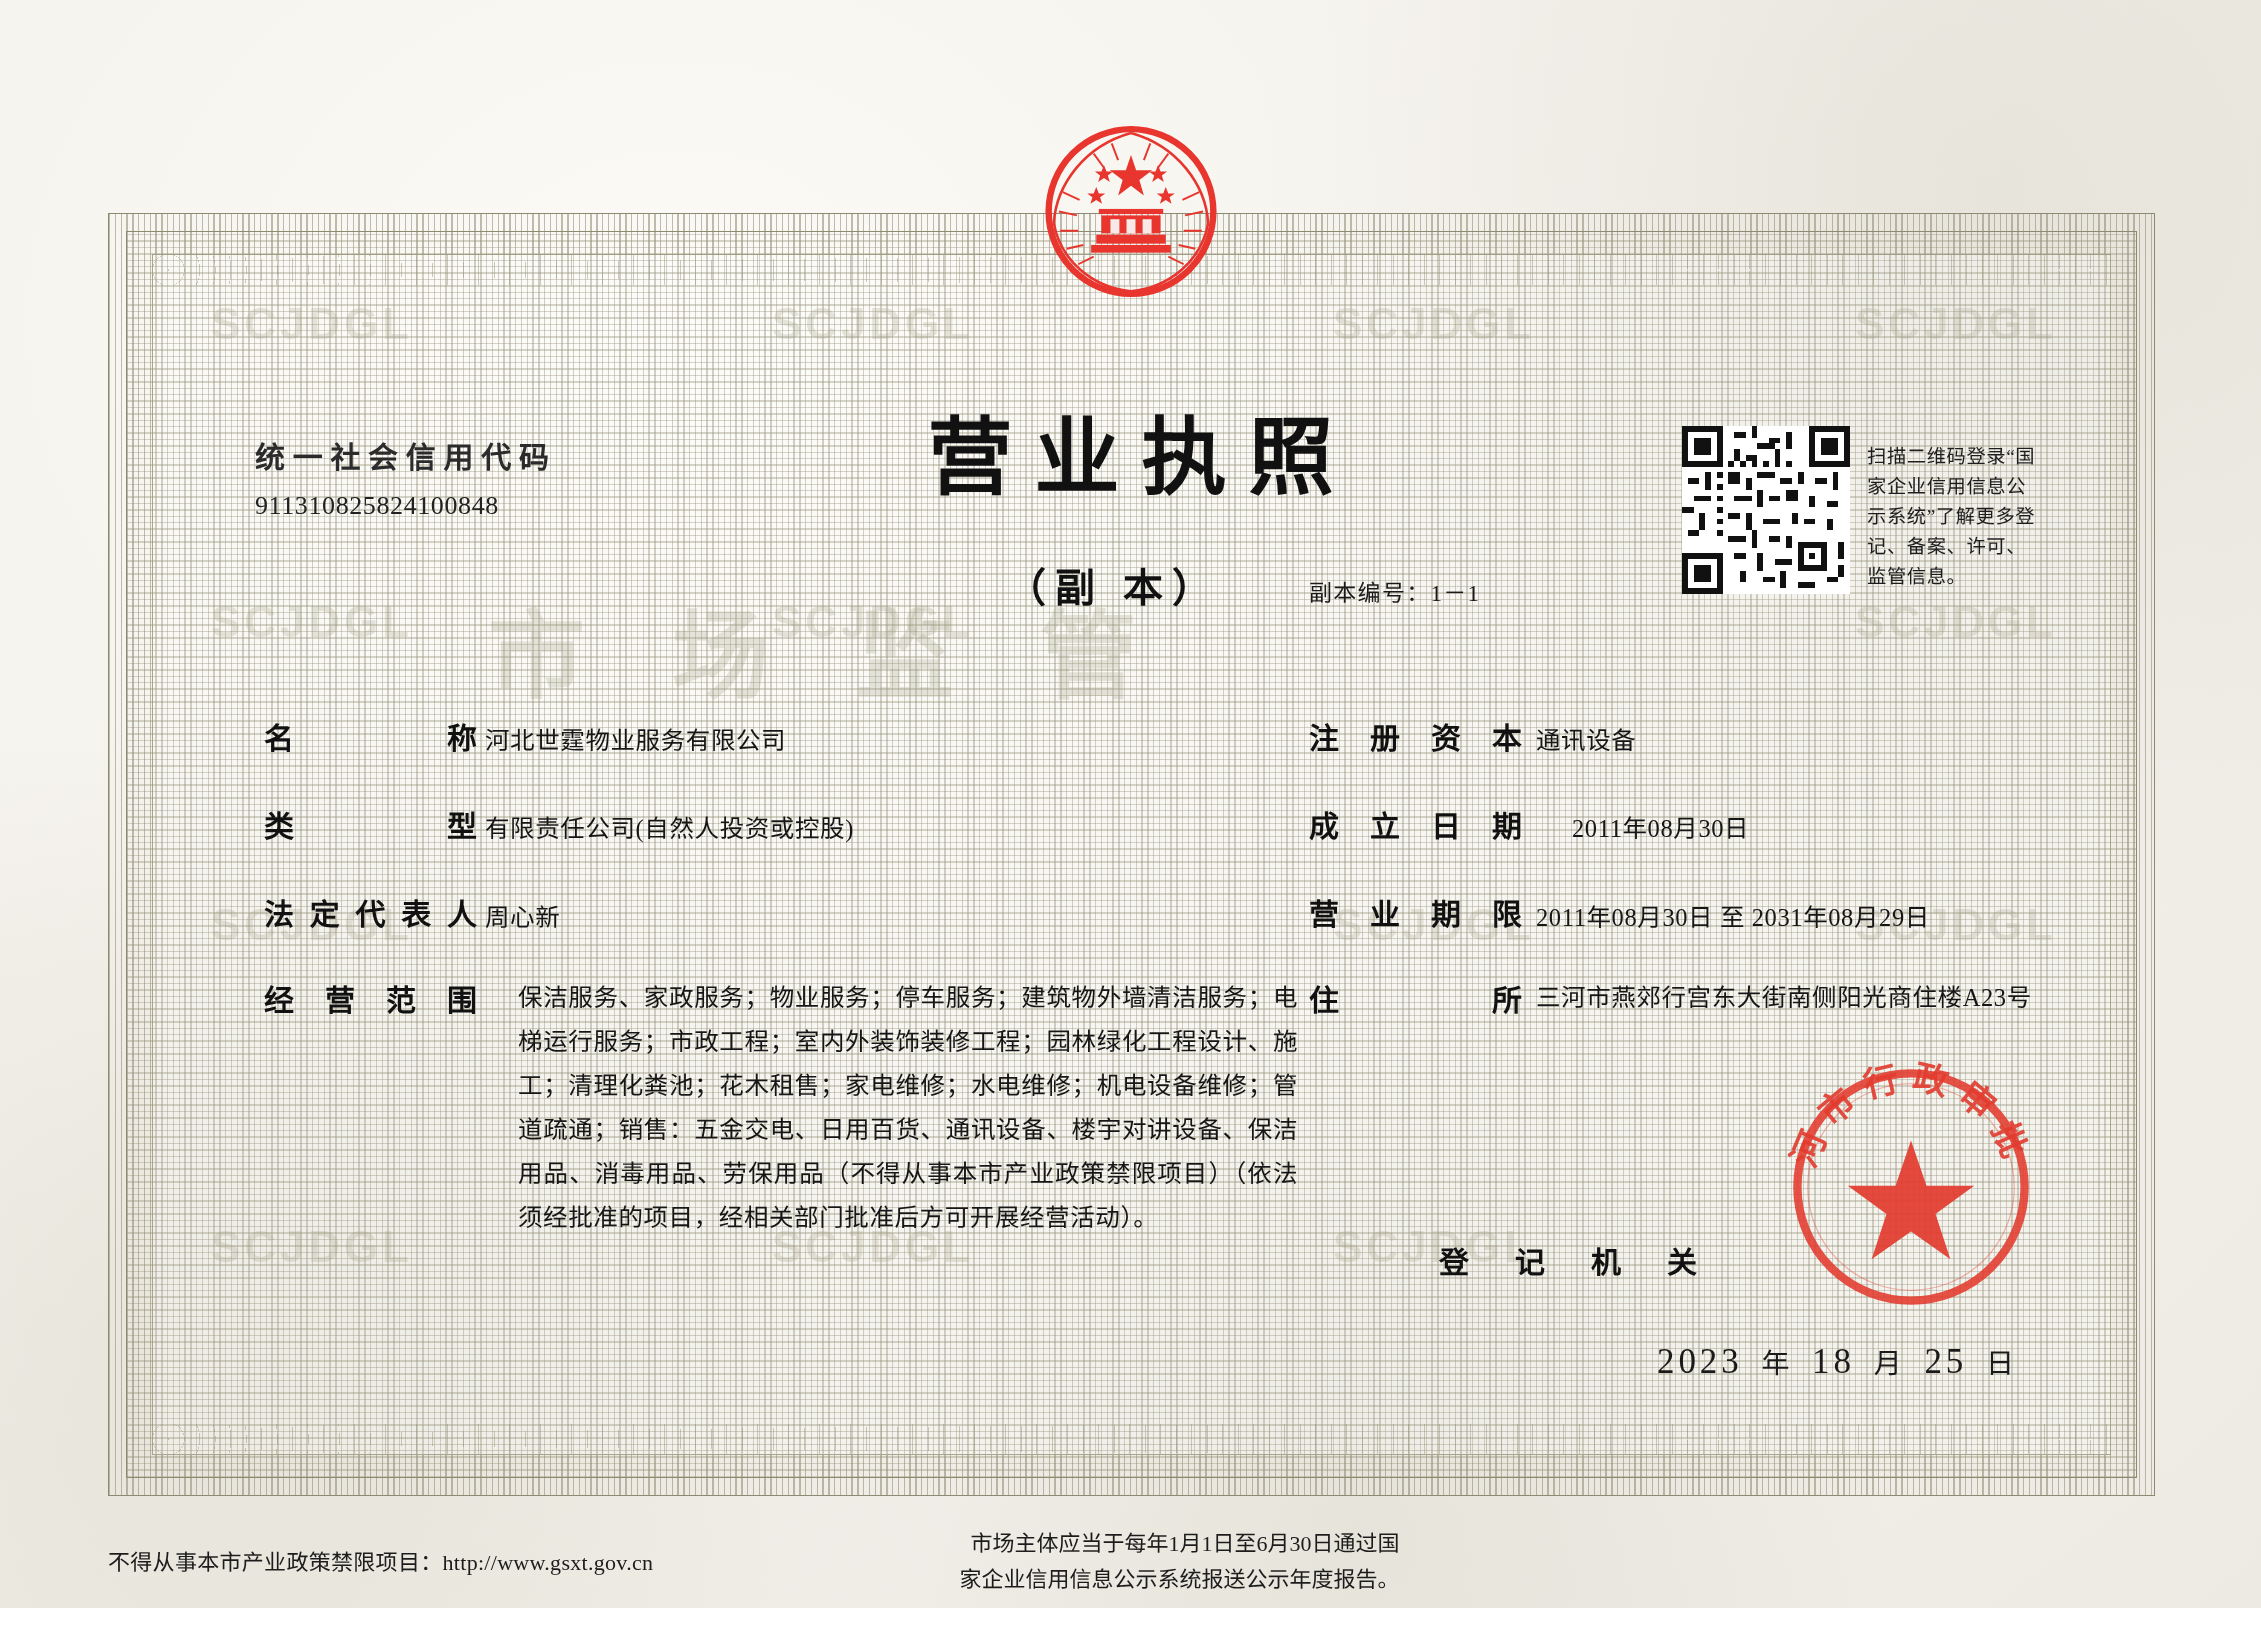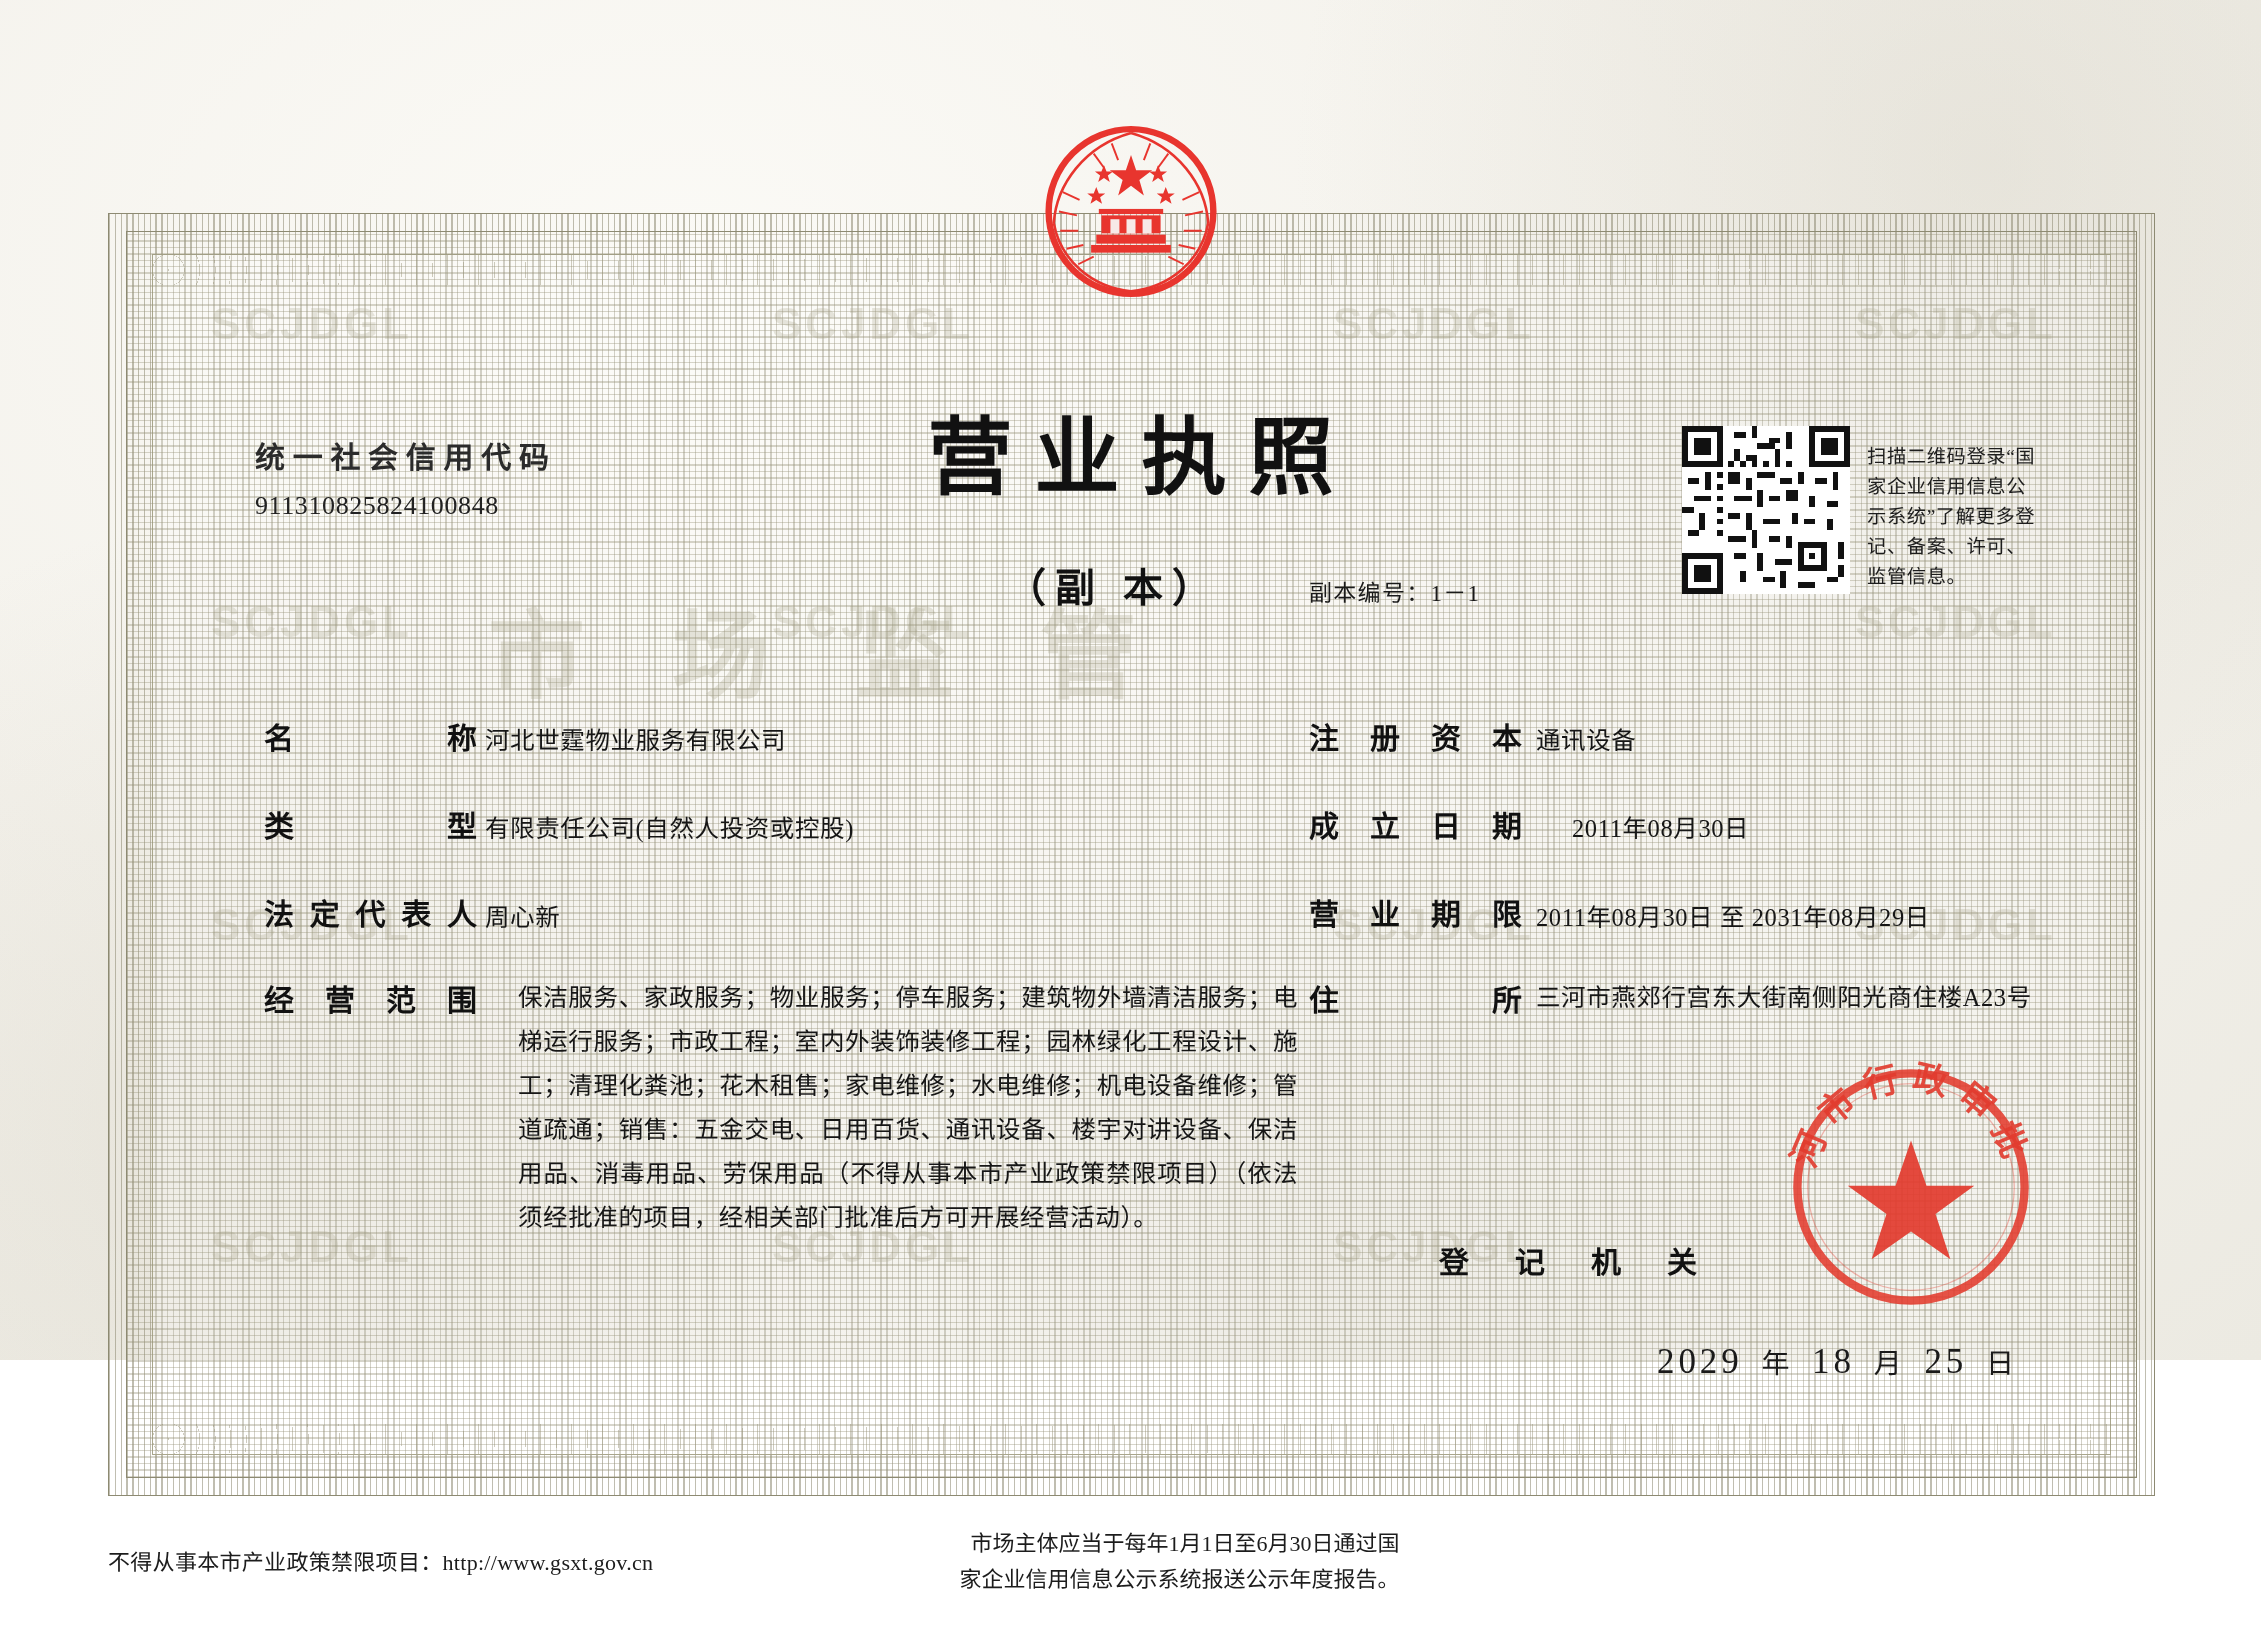--- a/index.html
+++ b/index.html
@@ -11,21 +11,21 @@
     width: 2261px;
     height: 1630px;
     font-family: "Liberation Serif", "DejaVu Serif", serif;
     overflow: hidden;
   }
 
   
   #license-page {
     position: relative;
     width: 2261px;
-    height: 1360px;
+    height: 1608px;
     background:
       radial-gradient(ellipse at 30% 20%, #fbfaf6 0%, #f4f2ec 45%, #eceae2 100%);
   }
 
   
   #paper-noise {
     position: absolute;
     inset: 0;
     background:
       radial-gradient(circle at 12% 85%, rgba(210,205,190,.35) 0, rgba(210,205,190,0) 28%),
@@ -547,21 +547,21 @@
       <circle cx="220" cy="220" r="176" fill="none" stroke="#e23b2e" stroke-width="13" opacity="0.88"></circle>
       <circle cx="220" cy="220" r="160" fill="none" stroke="#e23b2e" stroke-width="2" opacity="0.35"></circle>
       <text font-family="'Liberation Serif', serif" font-size="54" font-weight="bold" fill="#e23b2e" opacity="0.9" letter-spacing="16">
         <textPath href="#sealArc" startOffset="50%" text-anchor="middle">三河市行政审批局</textPath>
       </text>
       <polygon fill="#e23b2e" opacity="0.92" points="220,148 244,218 318,218 258,262 281,332 220,289 159,332 182,262 122,218 196,218"></polygon>
     </svg>
   </div>
 
   <div id="issue-date">
-    <span class="num">2029</span>
+    <span class="num">2023</span>
     <span class="cn">年</span>
     <span class="num">18</span>
     <span class="cn">月</span>
     <span class="num">25</span>
     <span class="cn">日</span>
   </div>
 
   <div id="footer-left">不得从事本市产业政策禁限项目：http://www.gsxt.gov.cn</div>
   <div id="footer-center">
     <div>市场主体应当于每年1月1日至6月30日通过国</div>

